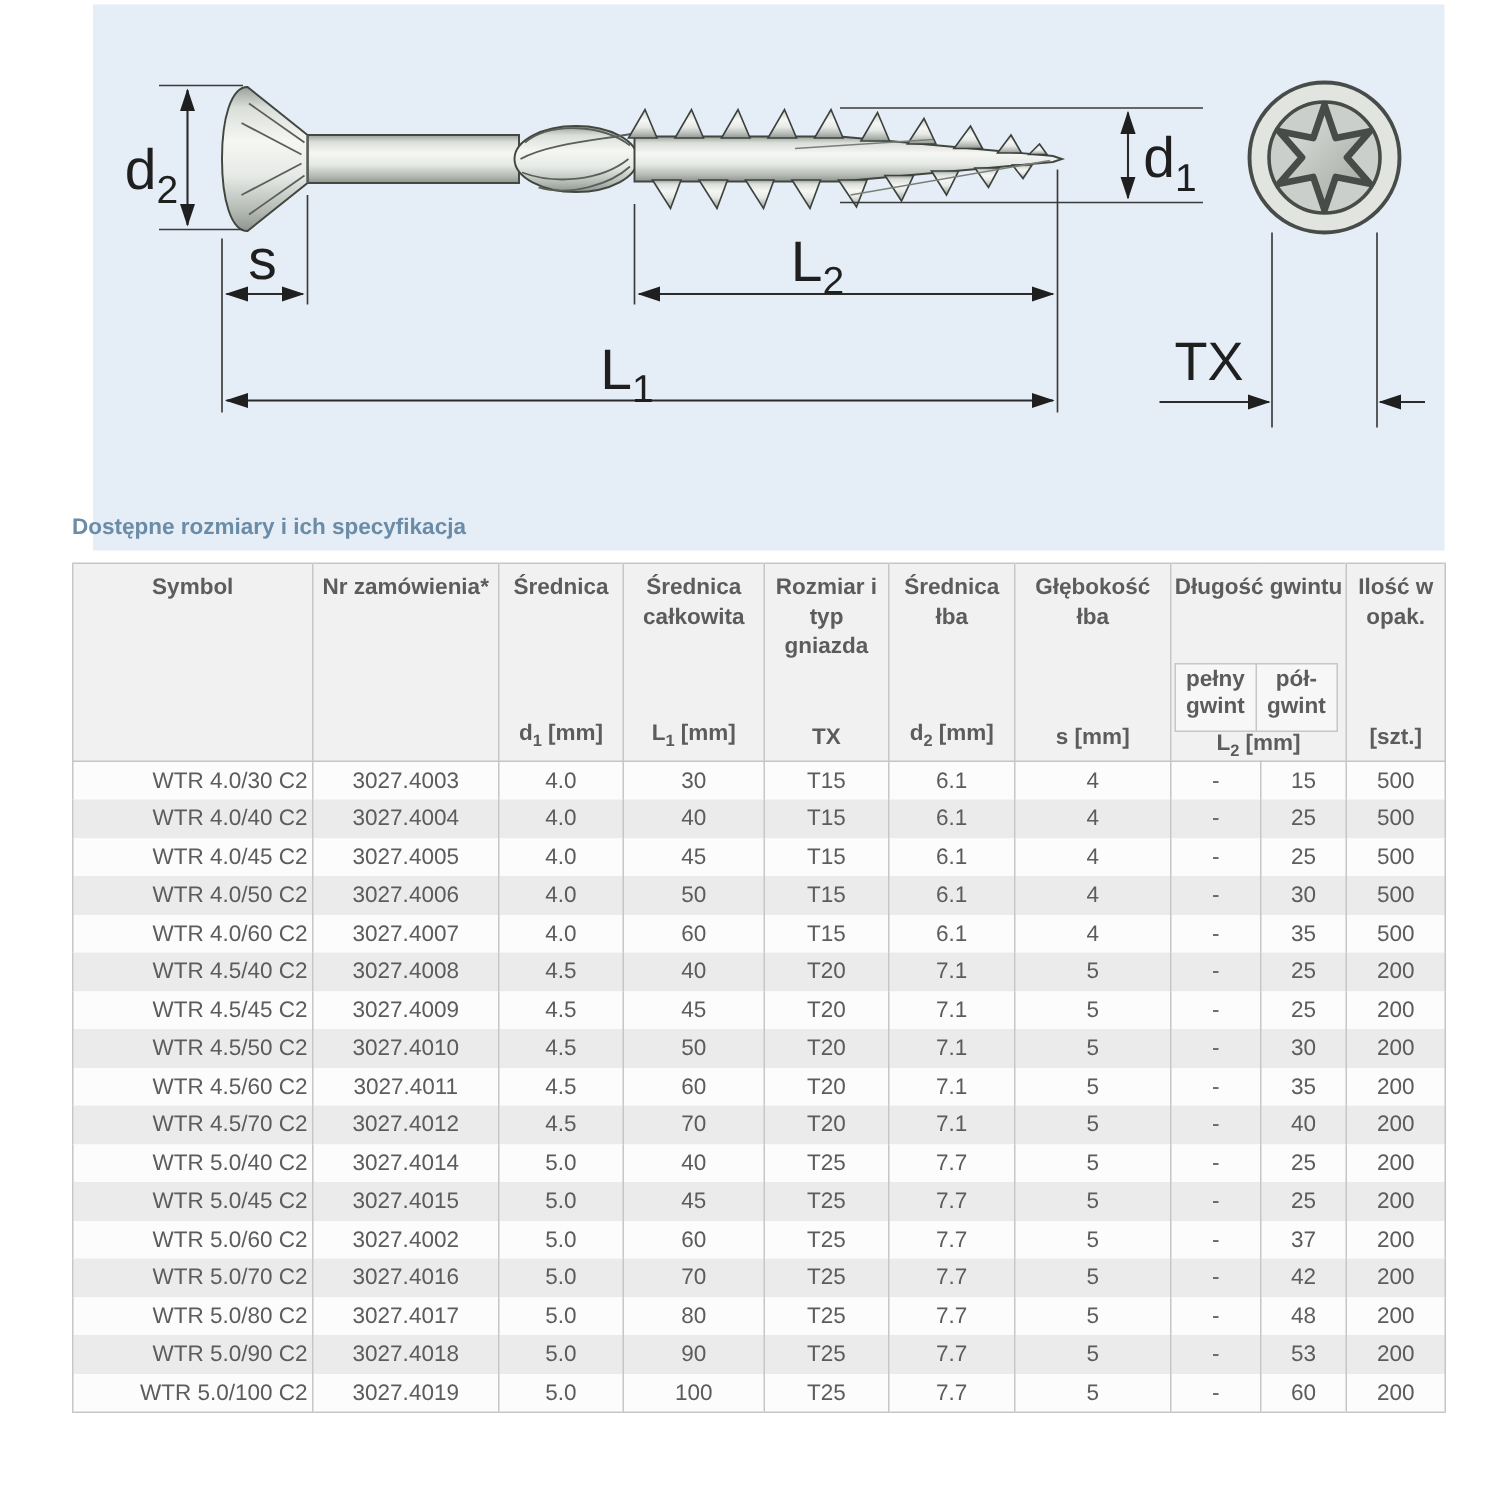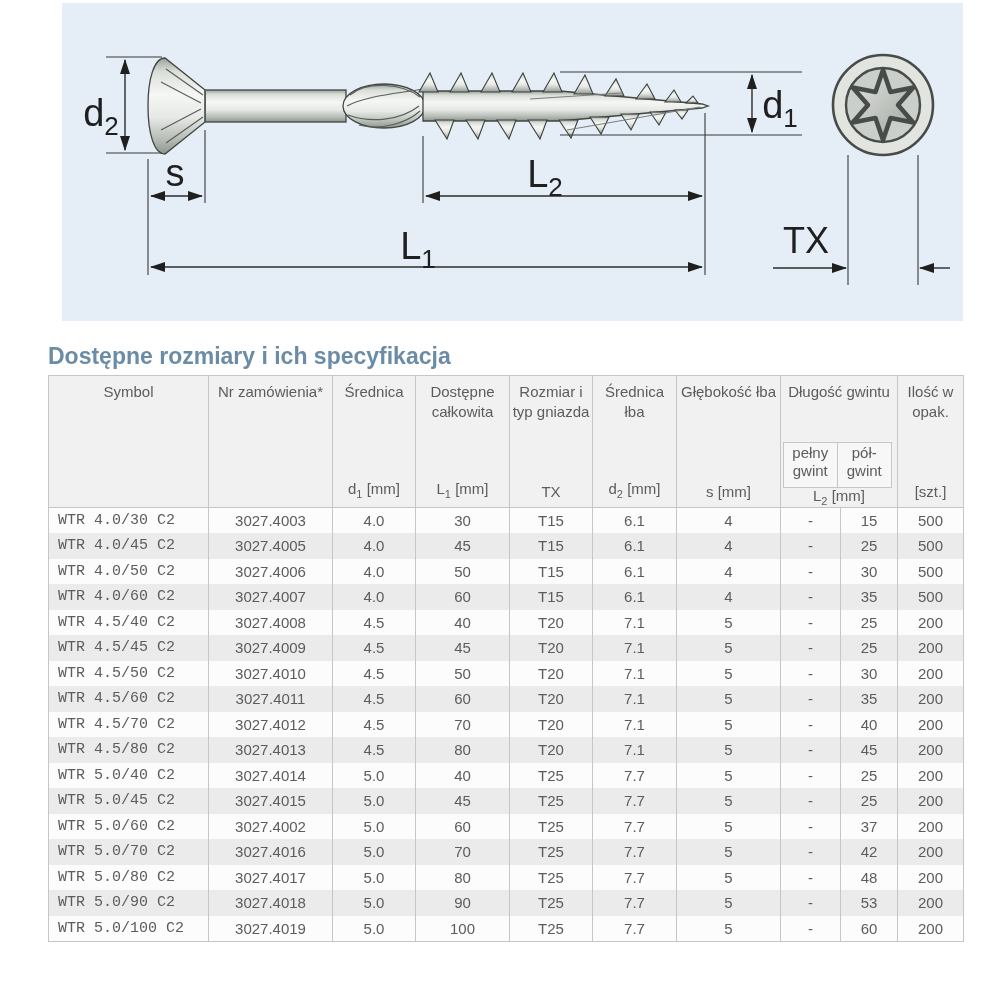--- a/index.html
+++ b/index.html
@@ -12,70 +12,70 @@
     --drawing-line:#2b2b2b;
   }
   *{box-sizing:border-box;margin:0;padding:0;}
   html,body{background:#fff;}
   body{
     width:1000px;height:1000px;position:relative;
     font-family:"Liberation Sans","DejaVu Sans",sans-serif;
     color:var(--body-text);
   }
   .diagram-panel{
-    position:absolute;left:62px;top:3px;width:901px;height:318px;
+    position:absolute;left:62px;top:3px;width:901px;height:364px;
     background:var(--panel-background);
   }
   .diagram-panel svg{display:block;}
   .metal{fill:url(#gMetal);stroke:#41463f;stroke-width:1.3;}
   .fin{fill:url(#gMetal);stroke:#3d423e;stroke-width:1.1;}
   .detail-line{stroke:#5a5f5a;stroke-width:1.2;fill:none;}
   .soft-line{stroke:#7a7f7a;stroke-width:1;fill:none;}
   .dim-line{stroke:var(--drawing-line);stroke-width:1.4;fill:none;}
   .ext-line{stroke:#3a3a3a;stroke-width:1.1;fill:none;}
   .dim-label{font-family:"Liberation Sans","DejaVu Sans",sans-serif;font-size:38px;fill:#1f1f1f;}
   .dim-sub{font-size:26px;}
   .dim-label-tx{font-size:36px;}
   .table-title{
     position:absolute;left:48px;top:343px;
-    font-size:23px;font-weight:bold;color:var(--title-text);
+    font-size:15px;font-weight:bold;color:var(--title-text);
   }
   table.spec{
     position:absolute;left:48px;top:375px;width:915px;
     border-collapse:collapse;table-layout:fixed;
     border:1px solid var(--table-border);
     font-size:15px;color:var(--body-text);
   }
   table.spec th{
     background:var(--header-background);
     border-left:1px solid var(--table-border);
     border-right:1px solid var(--table-border);
     border-bottom:1px solid var(--table-border);
-    font-weight:normal;padding:0;vertical-align:top;
+    font-weight:bold;padding:0;vertical-align:top;
   }
   .hw{
     height:131px;display:flex;flex-direction:column;
     justify-content:space-between;align-items:center;
     padding:6px 2px 7px;
   }
   .hl{line-height:1.3;text-align:center;}
   .hu{line-height:1.1;text-align:right;white-space:nowrap;}
   .hu sub{font-size:11px;}
   .gw-sub{display:flex;width:calc(100% - 3px);align-self:flex-start;}
   .gw-cell{
     width:50%;border:1px solid var(--table-border);background:#f7f7f7;
     text-align:center;line-height:1.25;padding:1px 0;min-height:46px;margin-top:40px;
   }
   .gw-cell + .gw-cell{border-left:none;text-align:center;}
   table.spec td{
     border-left:1px solid var(--table-border);
     border-right:1px solid var(--table-border);
     height:25.5px;text-align:center;padding:0 3px;white-space:nowrap;
   }
-  table.spec td.c-symbol{text-align:left;padding-left:9px;font-family:Liberation Mono, monospace;}
+  table.spec td.c-symbol{text-align:right;padding-left:19px;}
   table.spec tbody tr:nth-child(odd){background:#fcfcfc;}
   table.spec tbody tr:nth-child(even){background:var(--row-stripe);}
 </style>
 </head>
 <body>
 
 <div class="diagram-panel">
   <svg width="901" height="318" viewBox="0 0 901 318" xmlns="http://www.w3.org/2000/svg">
     <defs>
       <linearGradient id="gMetal" x1="0" y1="0" x2="0" y2="1">
@@ -221,21 +221,21 @@
           </div>
       </th>
       <th>
         <div class="hw">
             <div class="hl">Średnica</div>
             <div class="hu"><span>d</span><sub>1</sub><span> [mm]</span></div>
           </div>
       </th>
       <th>
         <div class="hw">
-            <div class="hl">Dostępne całkowita</div>
+            <div class="hl">Średnica całkowita</div>
             <div class="hu"><span>L</span><sub>1</sub><span> [mm]</span></div>
           </div>
       </th>
       <th>
         <div class="hw">
             <div class="hl">Rozmiar i typ gniazda</div>
             <div class="hu"><span>TX</span></div>
           </div>
       </th>
       <th>
@@ -275,20 +275,32 @@
         <td>4.0</td>
         <td>30</td>
         <td>T15</td>
         <td>6.1</td>
         <td>4</td>
         <td>-</td>
         <td>15</td>
         <td>500</td>
       </tr>
       <tr>
+        <td class="c-symbol">WTR 4.0/40 C2</td>
+        <td>3027.4004</td>
+        <td>4.0</td>
+        <td>40</td>
+        <td>T15</td>
+        <td>6.1</td>
+        <td>4</td>
+        <td>-</td>
+        <td>25</td>
+        <td>500</td>
+      </tr>
+      <tr>
         <td class="c-symbol">WTR 4.0/45 C2</td>
         <td>3027.4005</td>
         <td>4.0</td>
         <td>45</td>
         <td>T15</td>
         <td>6.1</td>
         <td>4</td>
         <td>-</td>
         <td>25</td>
         <td>500</td>
@@ -371,32 +383,20 @@
         <td>4.5</td>
         <td>70</td>
         <td>T20</td>
         <td>7.1</td>
         <td>5</td>
         <td>-</td>
         <td>40</td>
         <td>200</td>
       </tr>
       <tr>
-        <td class="c-symbol">WTR 4.5/80 C2</td>
-        <td>3027.4013</td>
-        <td>4.5</td>
-        <td>80</td>
-        <td>T20</td>
-        <td>7.1</td>
-        <td>5</td>
-        <td>-</td>
-        <td>45</td>
-        <td>200</td>
-      </tr>
-      <tr>
         <td class="c-symbol">WTR 5.0/40 C2</td>
         <td>3027.4014</td>
         <td>5.0</td>
         <td>40</td>
         <td>T25</td>
         <td>7.7</td>
         <td>5</td>
         <td>-</td>
         <td>25</td>
         <td>200</td>

